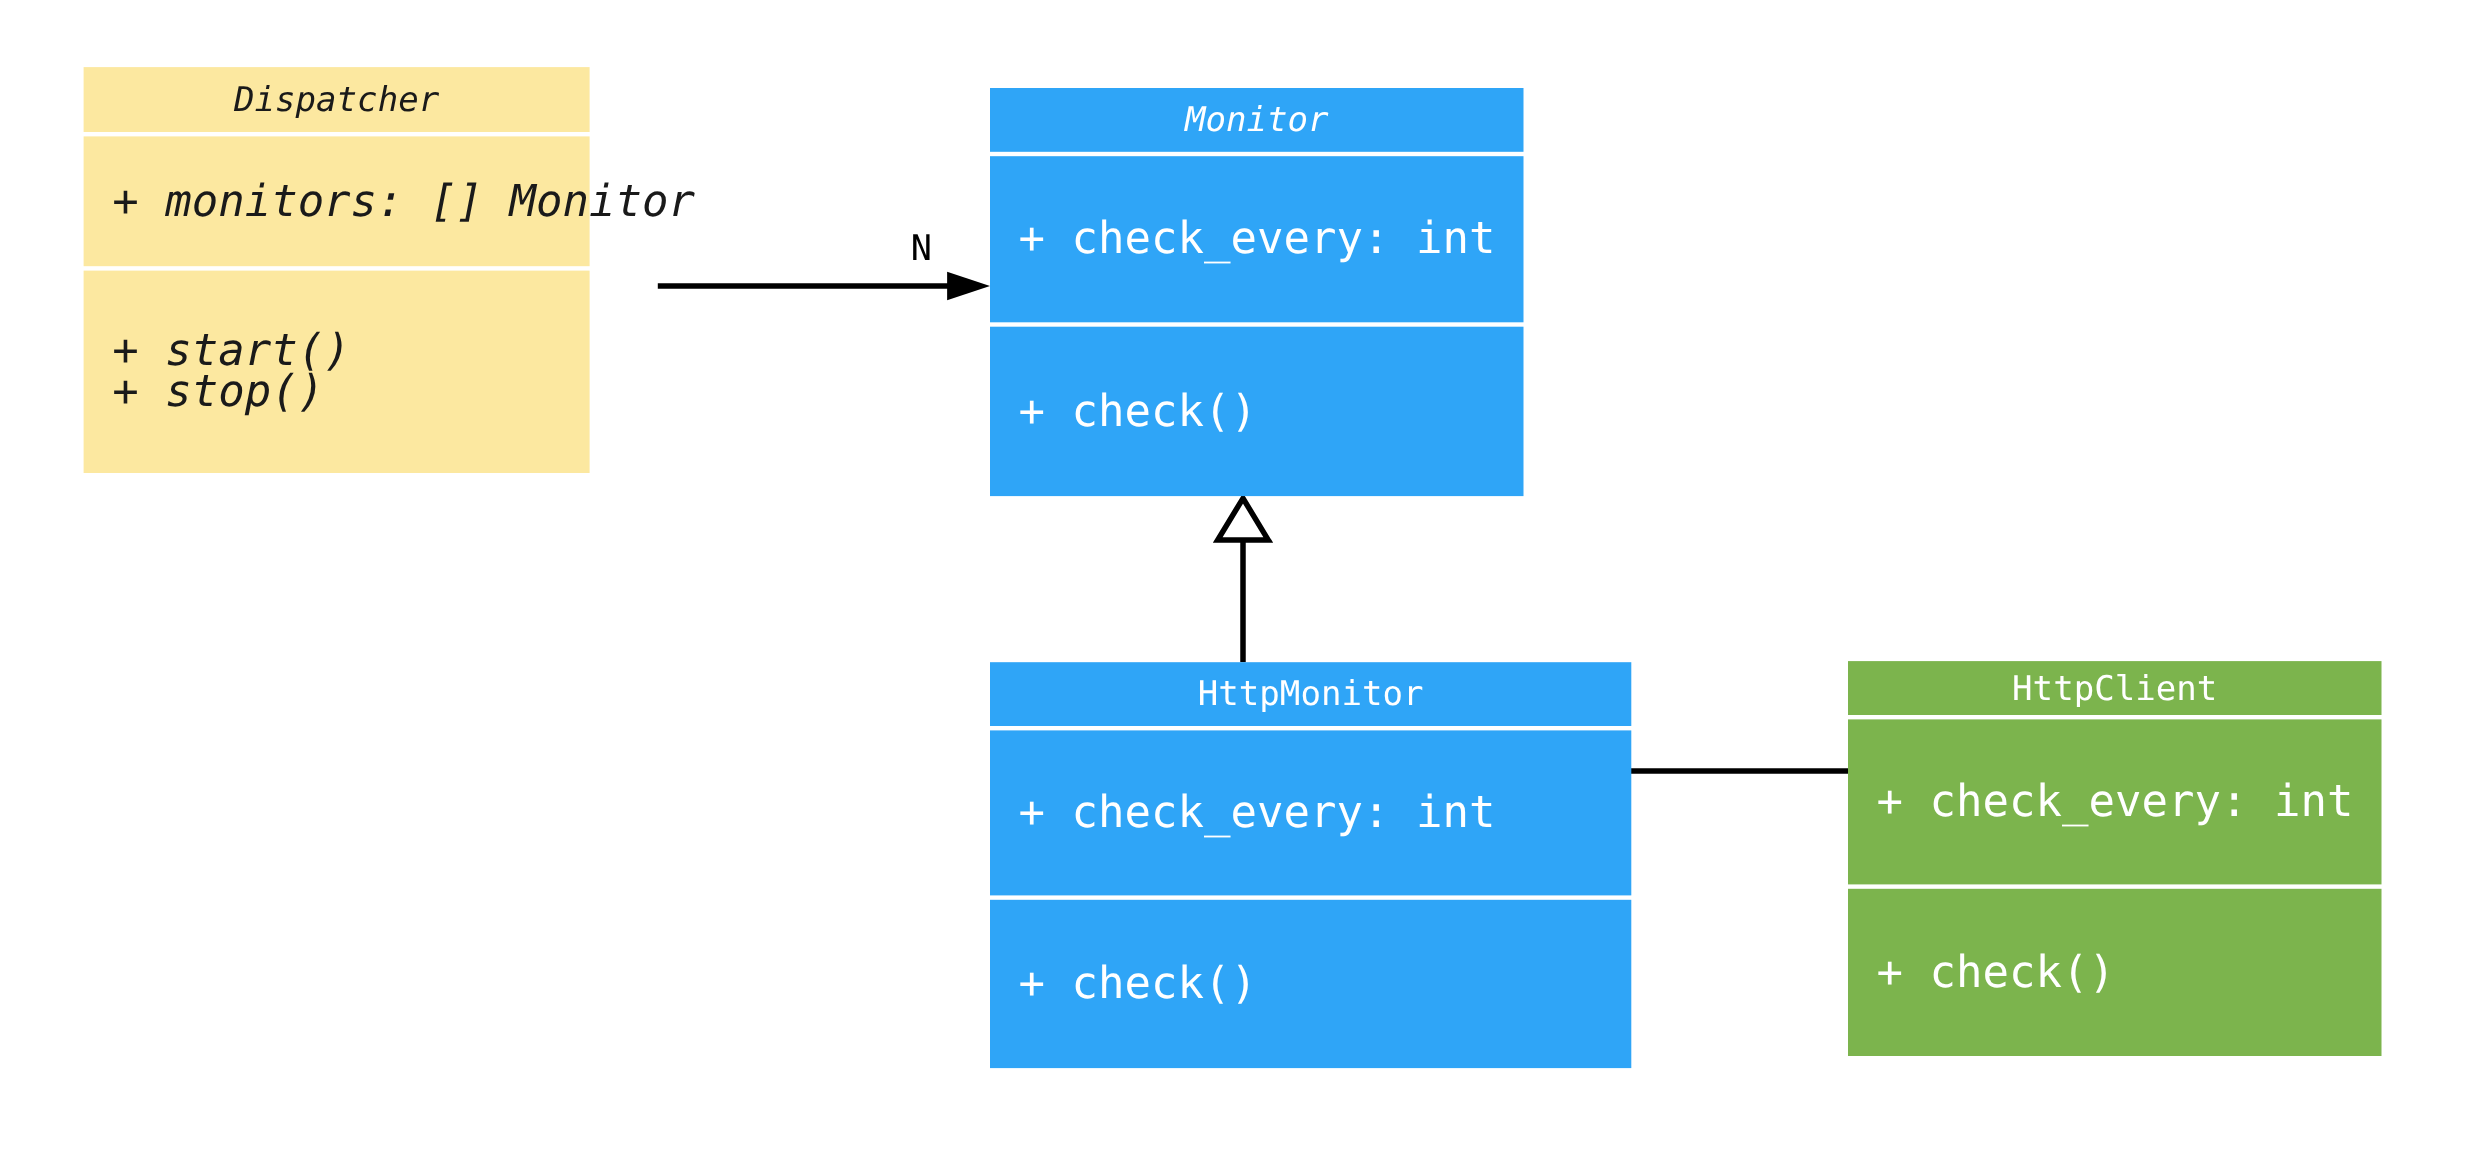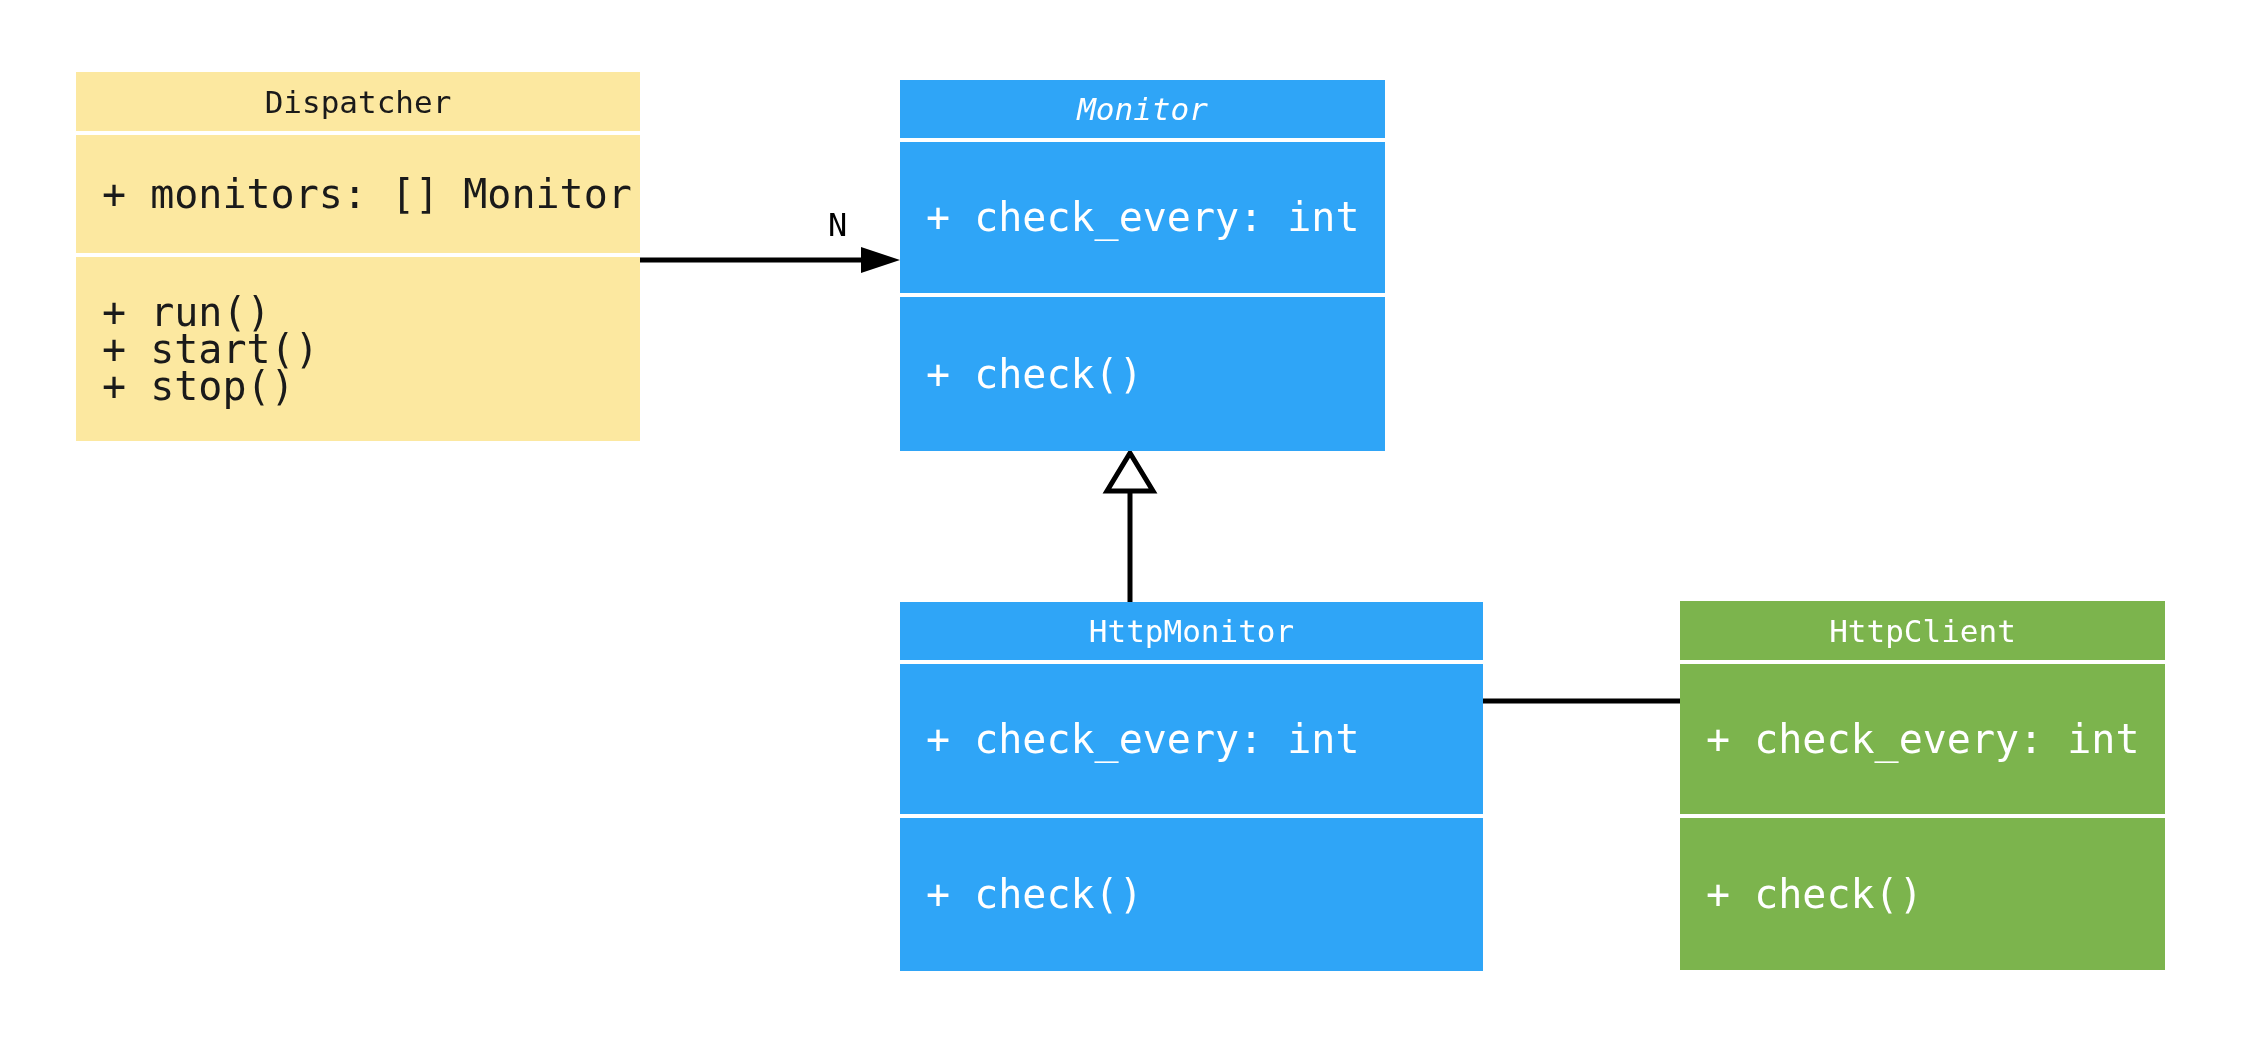--- a/index.html
+++ b/index.html
@@ -64,29 +64,28 @@
     </g>
 
     <g>
       <line x1="1448" y1="701" x2="1680" y2="701" stroke="#000000" stroke-width="5"></line>
       <polygon points="1390,701 1420,671 1450,701 1420,731" fill="#ffffff" stroke="#000000" stroke-width="5" stroke-linejoin="miter"></polygon>
     </g>
   </svg>
 
   <div class="edge-label" style="left:828px; top:206px;">N</div>
 
-  <div class="uml-class" style="left:76px; top:72px; width:564px;">
+  <div class="uml-class" style="left:76px; top:61px; width:460px;font-style:italic;">
     <div class="sec header" style="height: 59px; background-color: rgb(252, 232, 160); color: rgb(26, 26, 26);">
       <span class="title">Dispatcher</span>
     </div>
     <div class="sec" style="height: 118px; background-color: rgb(252, 232, 160); color: rgb(26, 26, 26);">
       <div class="memberline">+ monitors: [] Monitor</div>
     </div>
     <div class="sec" style="height: 184px; background-color: rgb(252, 232, 160); color: rgb(26, 26, 26);">
-      <div class="memberline">+ run()</div>
       <div class="memberline">+ start()</div>
       <div class="memberline">+ stop()</div>
     </div>
   </div>
 
   <div class="uml-class" style="left:900px; top:80px; width:485px;">
     <div class="sec header" style="height: 58px; background-color: rgb(47, 165, 247); color: rgb(255, 255, 255);">
       <span class="title abstract">Monitor</span>
     </div>
     <div class="sec" style="height: 151px; background-color: rgb(47, 165, 247); color: rgb(255, 255, 255);">
@@ -103,21 +102,21 @@
     </div>
     <div class="sec" style="height: 150px; background-color: rgb(47, 165, 247); color: rgb(255, 255, 255);">
       <div class="memberline">+ check_every: int</div>
     </div>
     <div class="sec" style="height: 153px; background-color: rgb(47, 165, 247); color: rgb(255, 255, 255);">
       <div class="memberline">+ check()</div>
     </div>
   </div>
 
   <div class="uml-class" style="left:1680px; top:601px; width:485px;">
-    <div class="sec header" style="height: 59px; background-color: rgb(124, 180, 77); color: rgb(255, 255, 255);">
+    <div class="sec header" style="height: 49px; background-color: rgb(124, 180, 77); color: rgb(255, 255, 255);">
       <span class="title">HttpClient</span>
     </div>
     <div class="sec" style="height: 150px; background-color: rgb(124, 180, 77); color: rgb(255, 255, 255);">
       <div class="memberline">+ check_every: int</div>
     </div>
     <div class="sec" style="height: 152px; background-color: rgb(124, 180, 77); color: rgb(255, 255, 255);">
       <div class="memberline">+ check()</div>
     </div>
   </div>
 

